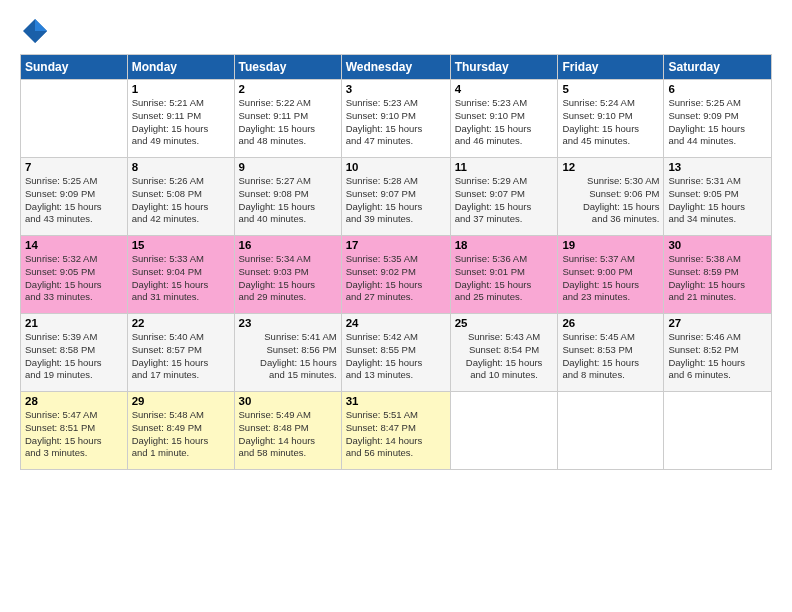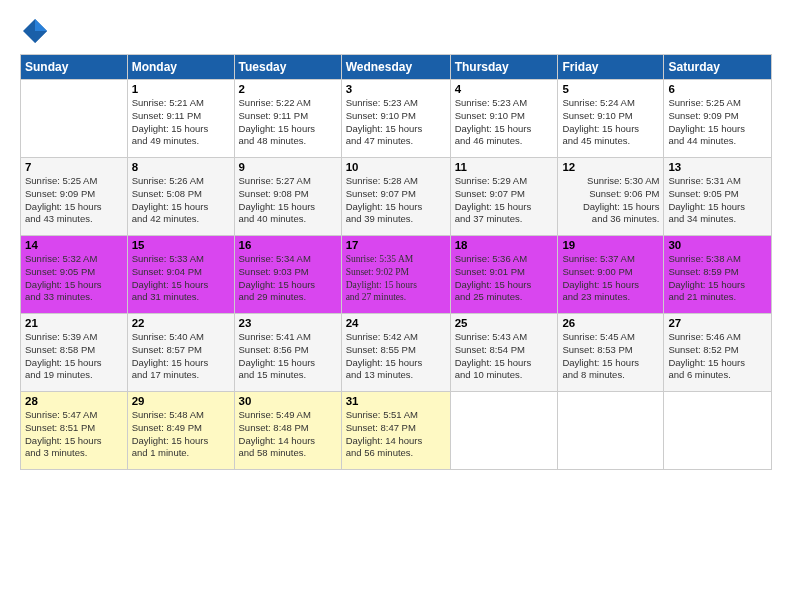--- a/index.html
+++ b/index.html
@@ -218,21 +218,21 @@
 and 36 minutes.</div>
           </td>
           <td>
             <span class="day-num">13</span>
             <div class="day-info" style="white-space: pre-line;">Sunrise: 5:31 AM
 Sunset: 9:05 PM
 Daylight: 15 hours
 and 34 minutes.</div>
           </td>
         </tr>
-        <tr style="background-color: #d946ef;">
+        <tr style="background-color: #f9a8d4;">
           <td>
             <span class="day-num">14</span>
             <div class="day-info" style="white-space: pre-line;">Sunrise: 5:32 AM
 Sunset: 9:05 PM
 Daylight: 15 hours
 and 33 minutes.</div>
           </td>
           <td>
             <span class="day-num">15</span>
             <div class="day-info" style="white-space: pre-line;">Sunrise: 5:33 AM
@@ -242,21 +242,21 @@
           </td>
           <td>
             <span class="day-num">16</span>
             <div class="day-info" style="white-space: pre-line;">Sunrise: 5:34 AM
 Sunset: 9:03 PM
 Daylight: 15 hours
 and 29 minutes.</div>
           </td>
           <td>
             <span class="day-num">17</span>
-            <div class="day-info" style="white-space: pre-line; font-family: Liberation Serif, serif;">Sunrise: 5:35 AM
+            <div class="day-info" style="white-space: pre-line;">Sunrise: 5:35 AM
 Sunset: 9:02 PM
 Daylight: 15 hours
 and 27 minutes.</div>
           </td>
           <td>
             <span class="day-num">18</span>
             <div class="day-info" style="white-space: pre-line;">Sunrise: 5:36 AM
 Sunset: 9:01 PM
 Daylight: 15 hours
 and 25 minutes.</div>
@@ -286,35 +286,35 @@
           </td>
           <td>
             <span class="day-num">22</span>
             <div class="day-info" style="white-space: pre-line;">Sunrise: 5:40 AM
 Sunset: 8:57 PM
 Daylight: 15 hours
 and 17 minutes.</div>
           </td>
           <td>
             <span class="day-num">23</span>
-            <div class="day-info" style="white-space: pre-line;">Sunrise: 5:41 AM
+            <div class="day-info" style="white-space: pre-line; text-align: right;">Sunrise: 5:41 AM
 Sunset: 8:56 PM
 Daylight: 15 hours
 and 15 minutes.</div>
           </td>
           <td>
             <span class="day-num">24</span>
             <div class="day-info" style="white-space: pre-line;">Sunrise: 5:42 AM
 Sunset: 8:55 PM
 Daylight: 15 hours
 and 13 minutes.</div>
           </td>
           <td>
             <span class="day-num">25</span>
-            <div class="day-info" style="white-space: pre-line;">Sunrise: 5:43 AM
+            <div class="day-info" style="white-space: pre-line; text-align: center;">Sunrise: 5:43 AM
 Sunset: 8:54 PM
 Daylight: 15 hours
 and 10 minutes.</div>
           </td>
           <td>
             <span class="day-num">26</span>
             <div class="day-info" style="white-space: pre-line;">Sunrise: 5:45 AM
 Sunset: 8:53 PM
 Daylight: 15 hours
 and 8 minutes.</div>

